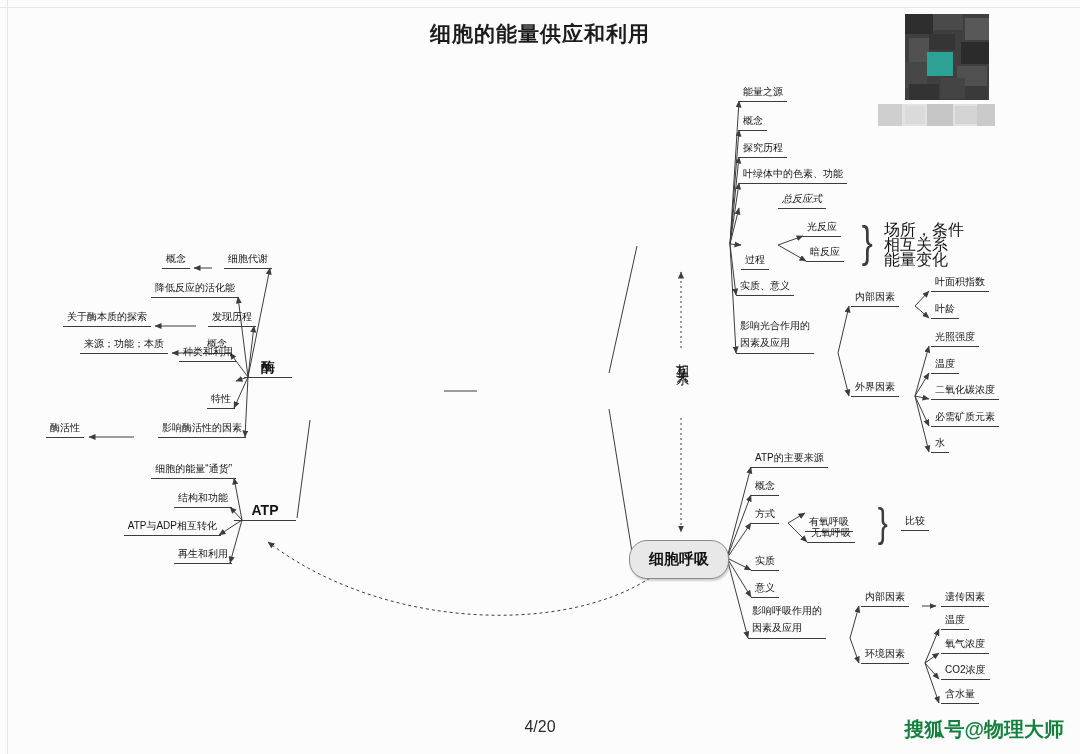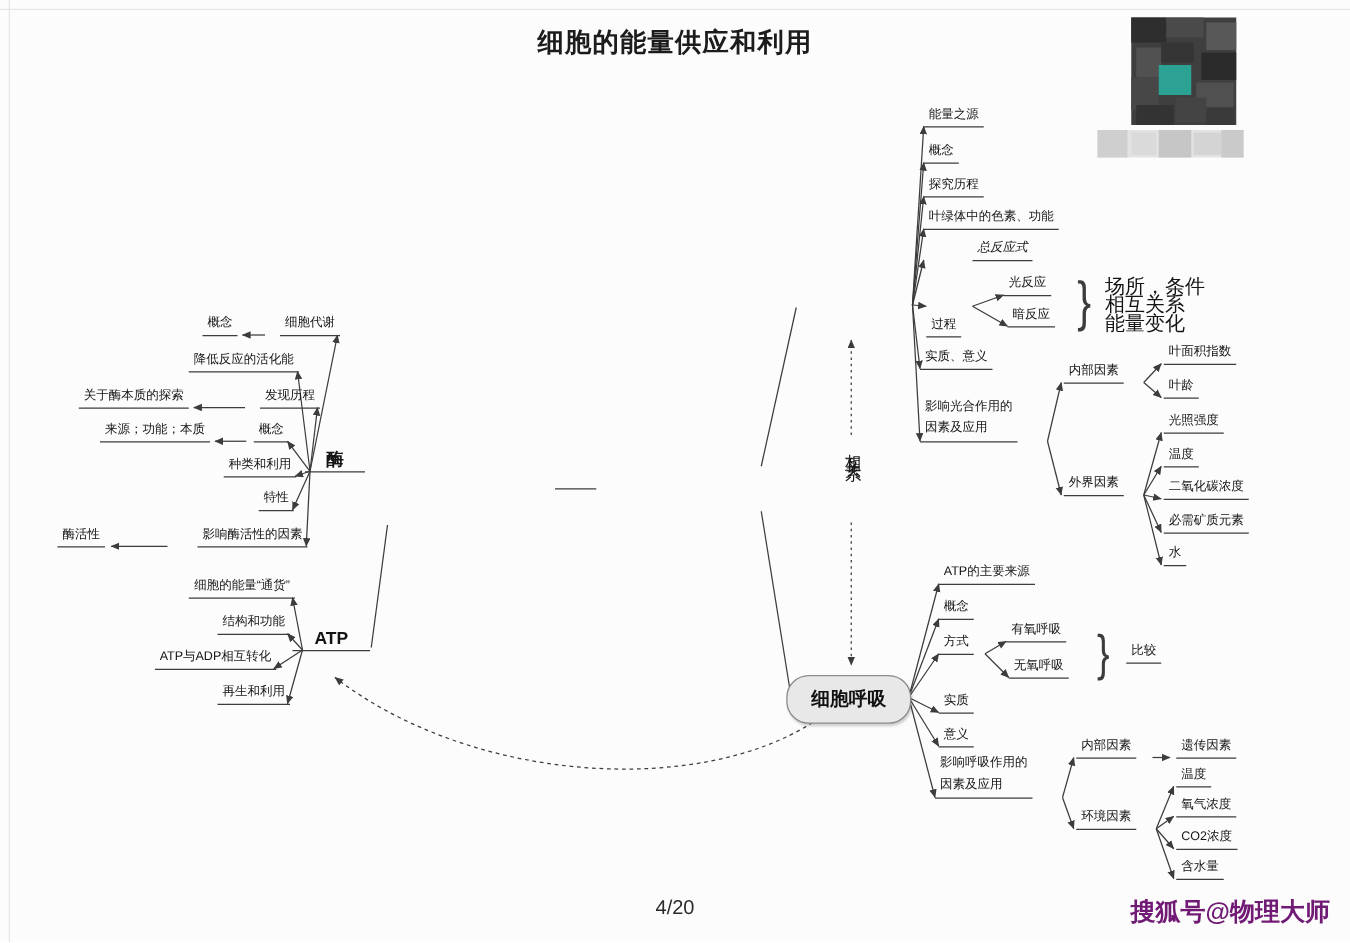--- a/index.html
+++ b/index.html
@@ -21,21 +21,21 @@
   .node{position:absolute;background:#e8e8e8;border:1px solid #8a8a8a;display:flex;flex-direction:column;
         align-items:center;justify-content:center;text-align:center;font-weight:700;color:#111;
         box-shadow:1px 2px 2px rgba(0,0,0,.18);}
   #center-node{left:477px;top:356px;width:132px;height:70px;border-radius:12px;font-size:17px;line-height:25px;}
   #left-node{left:290px;top:365px;width:154px;height:56px;border-radius:8px;font-size:14px;line-height:21px;}
   #photo-node{left:636px;top:226px;width:94px;height:37px;border-radius:18px;font-size:15px;}
   #resp-node{left:629px;top:540px;width:98px;height:37px;border-radius:18px;font-size:15px;}
   .vtext{position:absolute;left:673px;top:352px;writing-mode:vertical-rl;font-size:13px;
          letter-spacing:3px;background:#fcfcfc;padding:1px 0;}
   .pagenum{position:absolute;left:0;right:0;top:718px;text-align:center;font-size:16px;color:#2a2a2a;}
-  .watermark{position:absolute;right:16px;top:716px;font-size:20px;font-weight:700;color:#701a75;}
+  .watermark{position:absolute;right:16px;top:716px;font-size:20px;font-weight:700;color:#15803d;}
   .logo{position:absolute;left:865px;top:8px;}
 </style>
 </head>
 <body>
 
 <div class="stage">
 
   <div class="edge" style="left:0;top:7px;width:1080px;height:1px;"></div>
   <div class="edge" style="left:7px;top:0;width:1px;height:754px;"></div>
 
@@ -144,21 +144,21 @@
   <div class="vtext">相互关系</div>
 
   <div class="lbl bold ctr" style="right:788px;top:358px;width:40px;line-height:18px;font-size:14px;">酶</div>
   <div class="lbl" style="right:808px;top:251px;">细胞代谢</div>
   <div class="lbl" style="right:890px;top:251px;">概念</div>
   <div class="lbl" style="right:841px;top:280px;">降低反应的活化能</div>
   <div class="lbl" style="right:824px;top:309px;">发现历程</div>
   <div class="lbl" style="right:929px;top:309px;">关于酶本质的探索</div>
   <div class="lbl" style="right:849px;top:336px;">概念</div>
   <div class="lbl" style="right:912px;top:336px;">来源；功能；本质</div>
-  <div class="lbl" style="right:843px;top:364px;text-align:right;">种类和利用</div>
+  <div class="lbl" style="right:843px;top:344px;text-align:right;">种类和利用</div>
   <div class="lbl" style="right:845px;top:391px;">特性</div>
   <div class="lbl" style="right:834px;top:420px;">影响酶活性的因素</div>
   <div class="lbl" style="right:996px;top:420px;">酶活性</div>
 
   <div class="lbl bold ctr" style="right:784px;top:501px;width:54px;line-height:18px;font-size:14px;">ATP</div>
   <div class="lbl" style="right:844px;top:461px;">细胞的能量“通货”</div>
   <div class="lbl" style="right:848px;top:490px;">结构和功能</div>
   <div class="lbl" style="right:859px;top:518px;">ATP与ADP相互转化</div>
   <div class="lbl" style="right:848px;top:546px;">再生和利用</div>
 
@@ -187,21 +187,21 @@
   <div class="lbl" style="left:851px;top:379px;">外界因素</div>
   <div class="lbl" style="left:931px;top:329px;">光照强度</div>
   <div class="lbl" style="left:931px;top:356px;">温度</div>
   <div class="lbl" style="left:931px;top:382px;">二氧化碳浓度</div>
   <div class="lbl" style="left:931px;top:409px;">必需矿质元素</div>
   <div class="lbl" style="left:931px;top:435px;">水</div>
 
   <div class="lbl" style="left:751px;top:450px;">ATP的主要来源</div>
   <div class="lbl" style="left:751px;top:478px;">概念</div>
   <div class="lbl" style="left:751px;top:506px;">方式</div>
-  <div class="lbl" style="left:805px;top:496px;">有氧呼吸</div>
+  <div class="lbl" style="left:805px;top:514px;">有氧呼吸</div>
   <div class="lbl" style="left:807px;top:525px;">无氧呼吸</div>
   <div class="brace" style="left:876px;top:503px;font-size:40px;line-height:40px;">}</div>
   <div class="lbl" style="left:901px;top:513px;">比较</div>
   <div class="lbl" style="left:751px;top:553px;">实质</div>
   <div class="lbl" style="left:751px;top:580px;">意义</div>
   <div class="lbl two" style="left:748px;top:602px;">
     <span>影响呼吸作用的</span>
     <span>因素及应用</span>
   </div>
   <div class="lbl" style="left:861px;top:589px;">内部因素</div>

